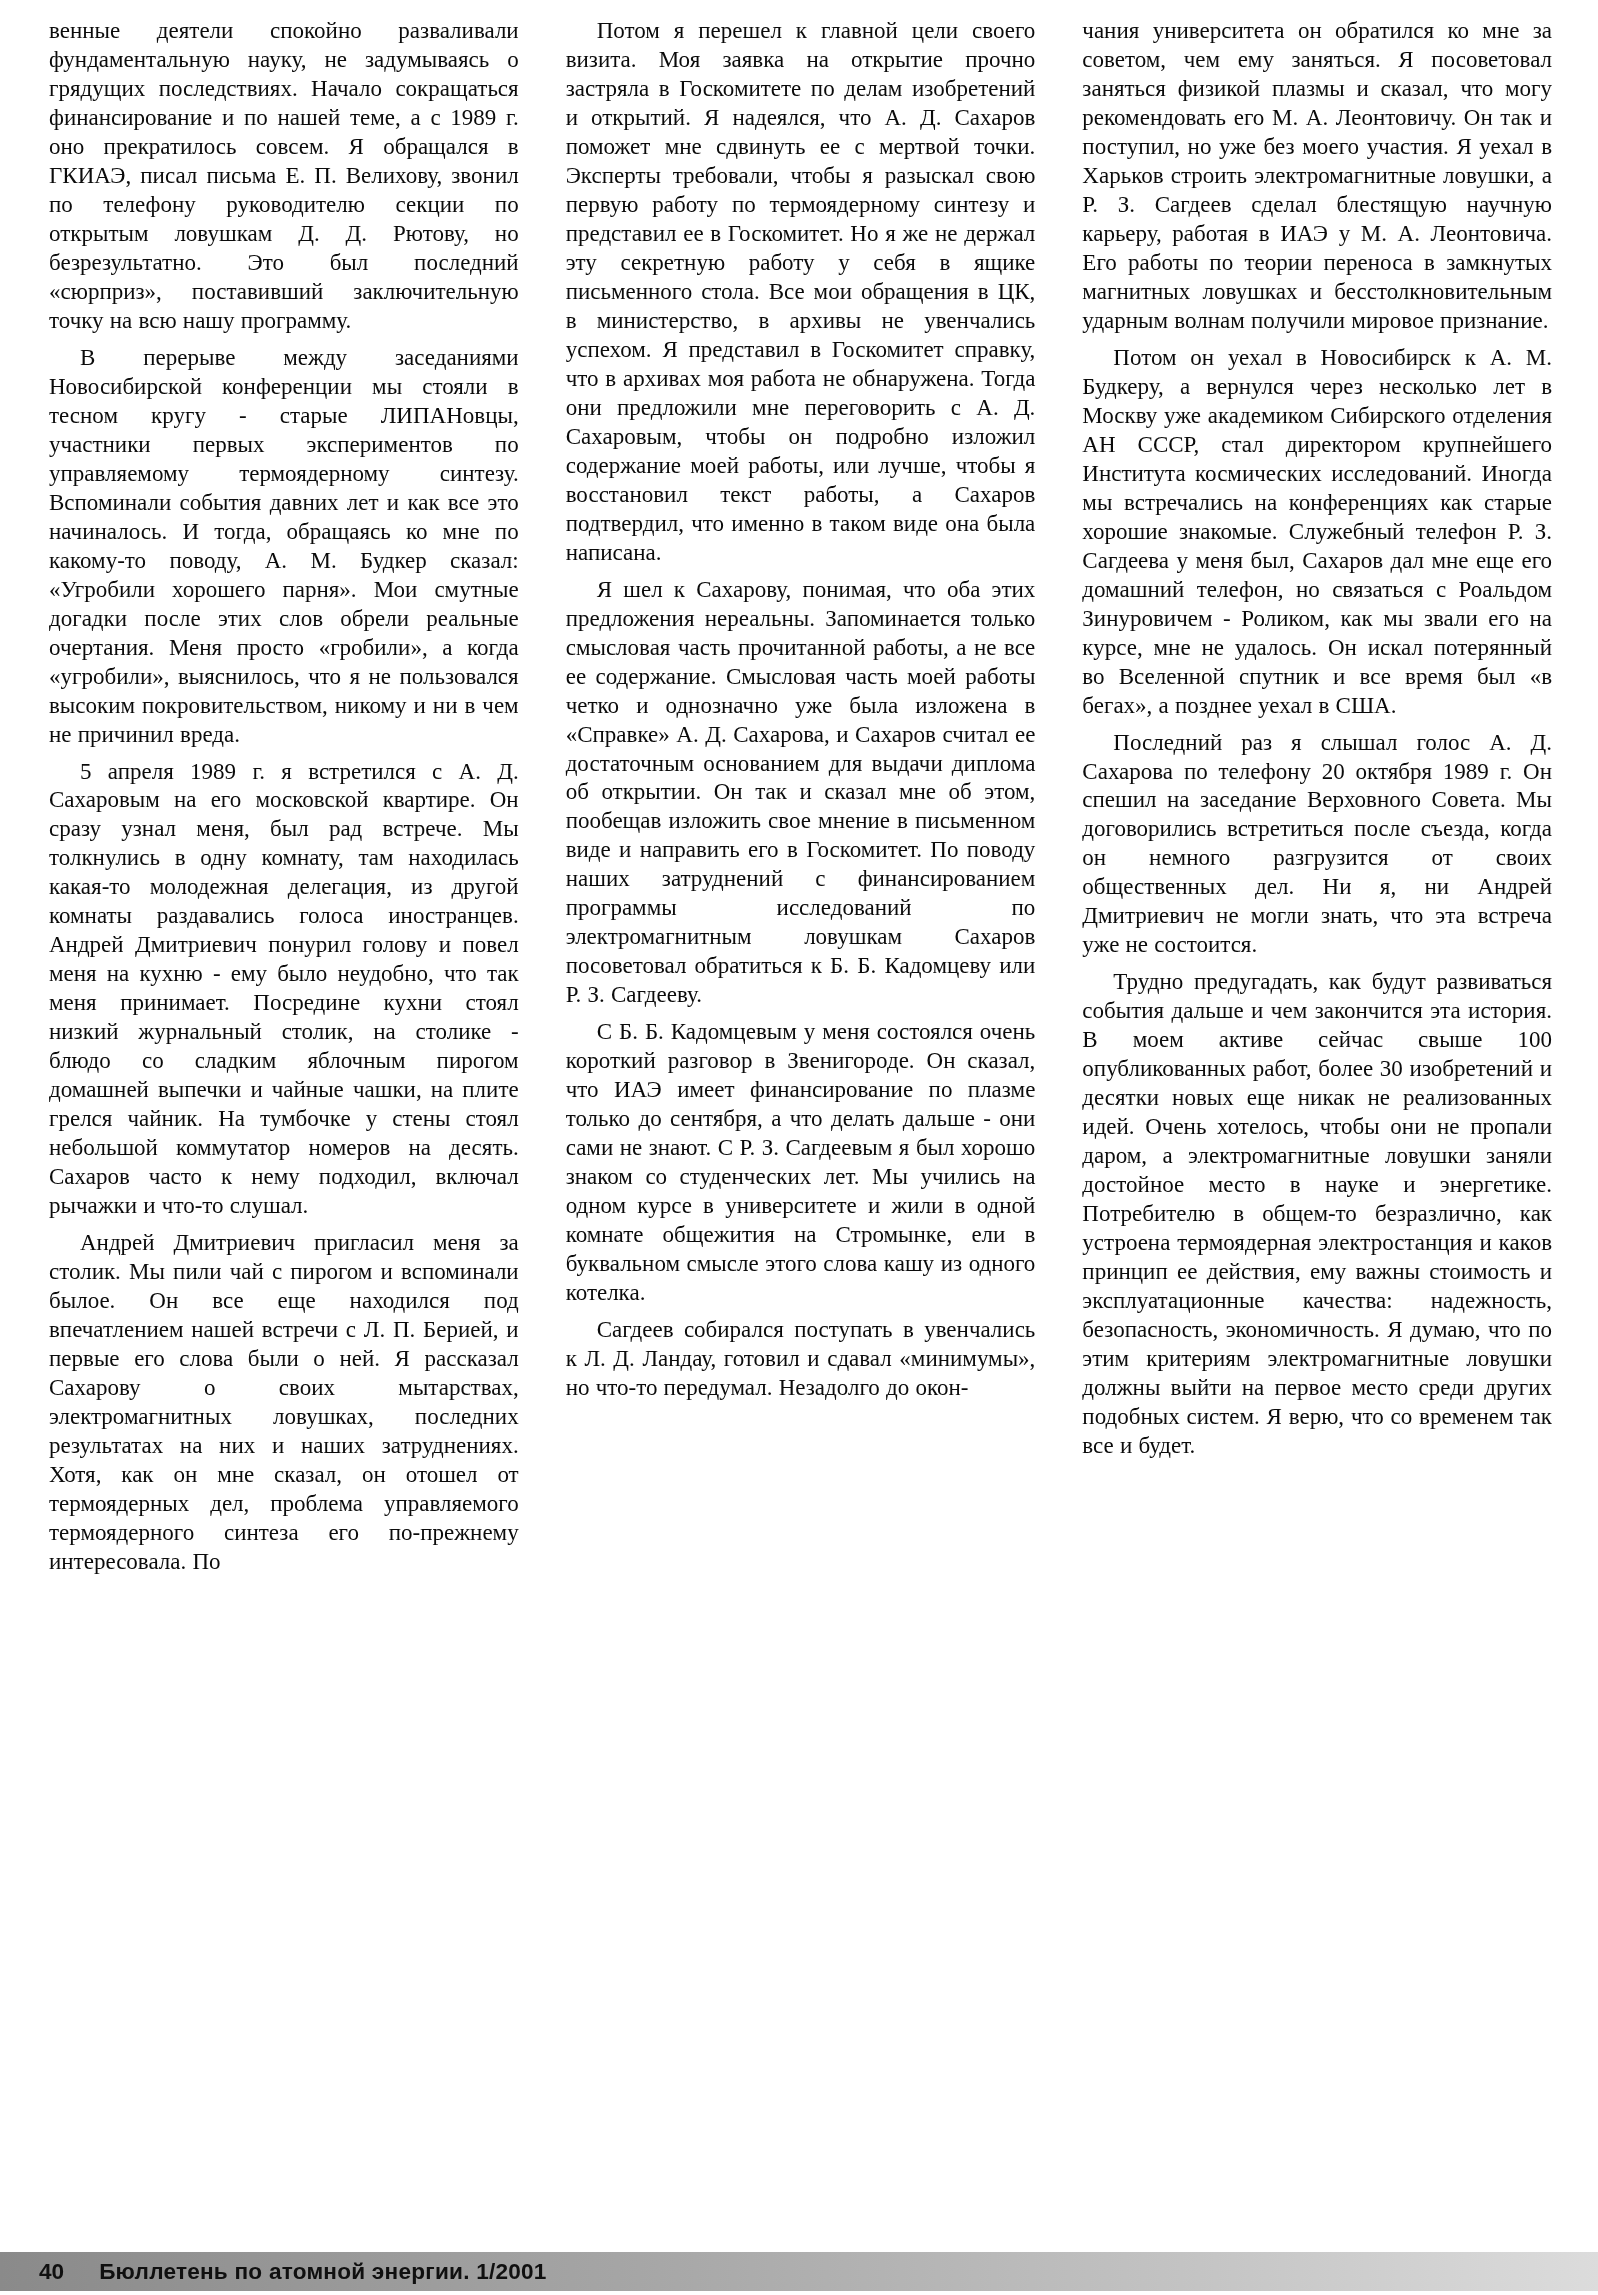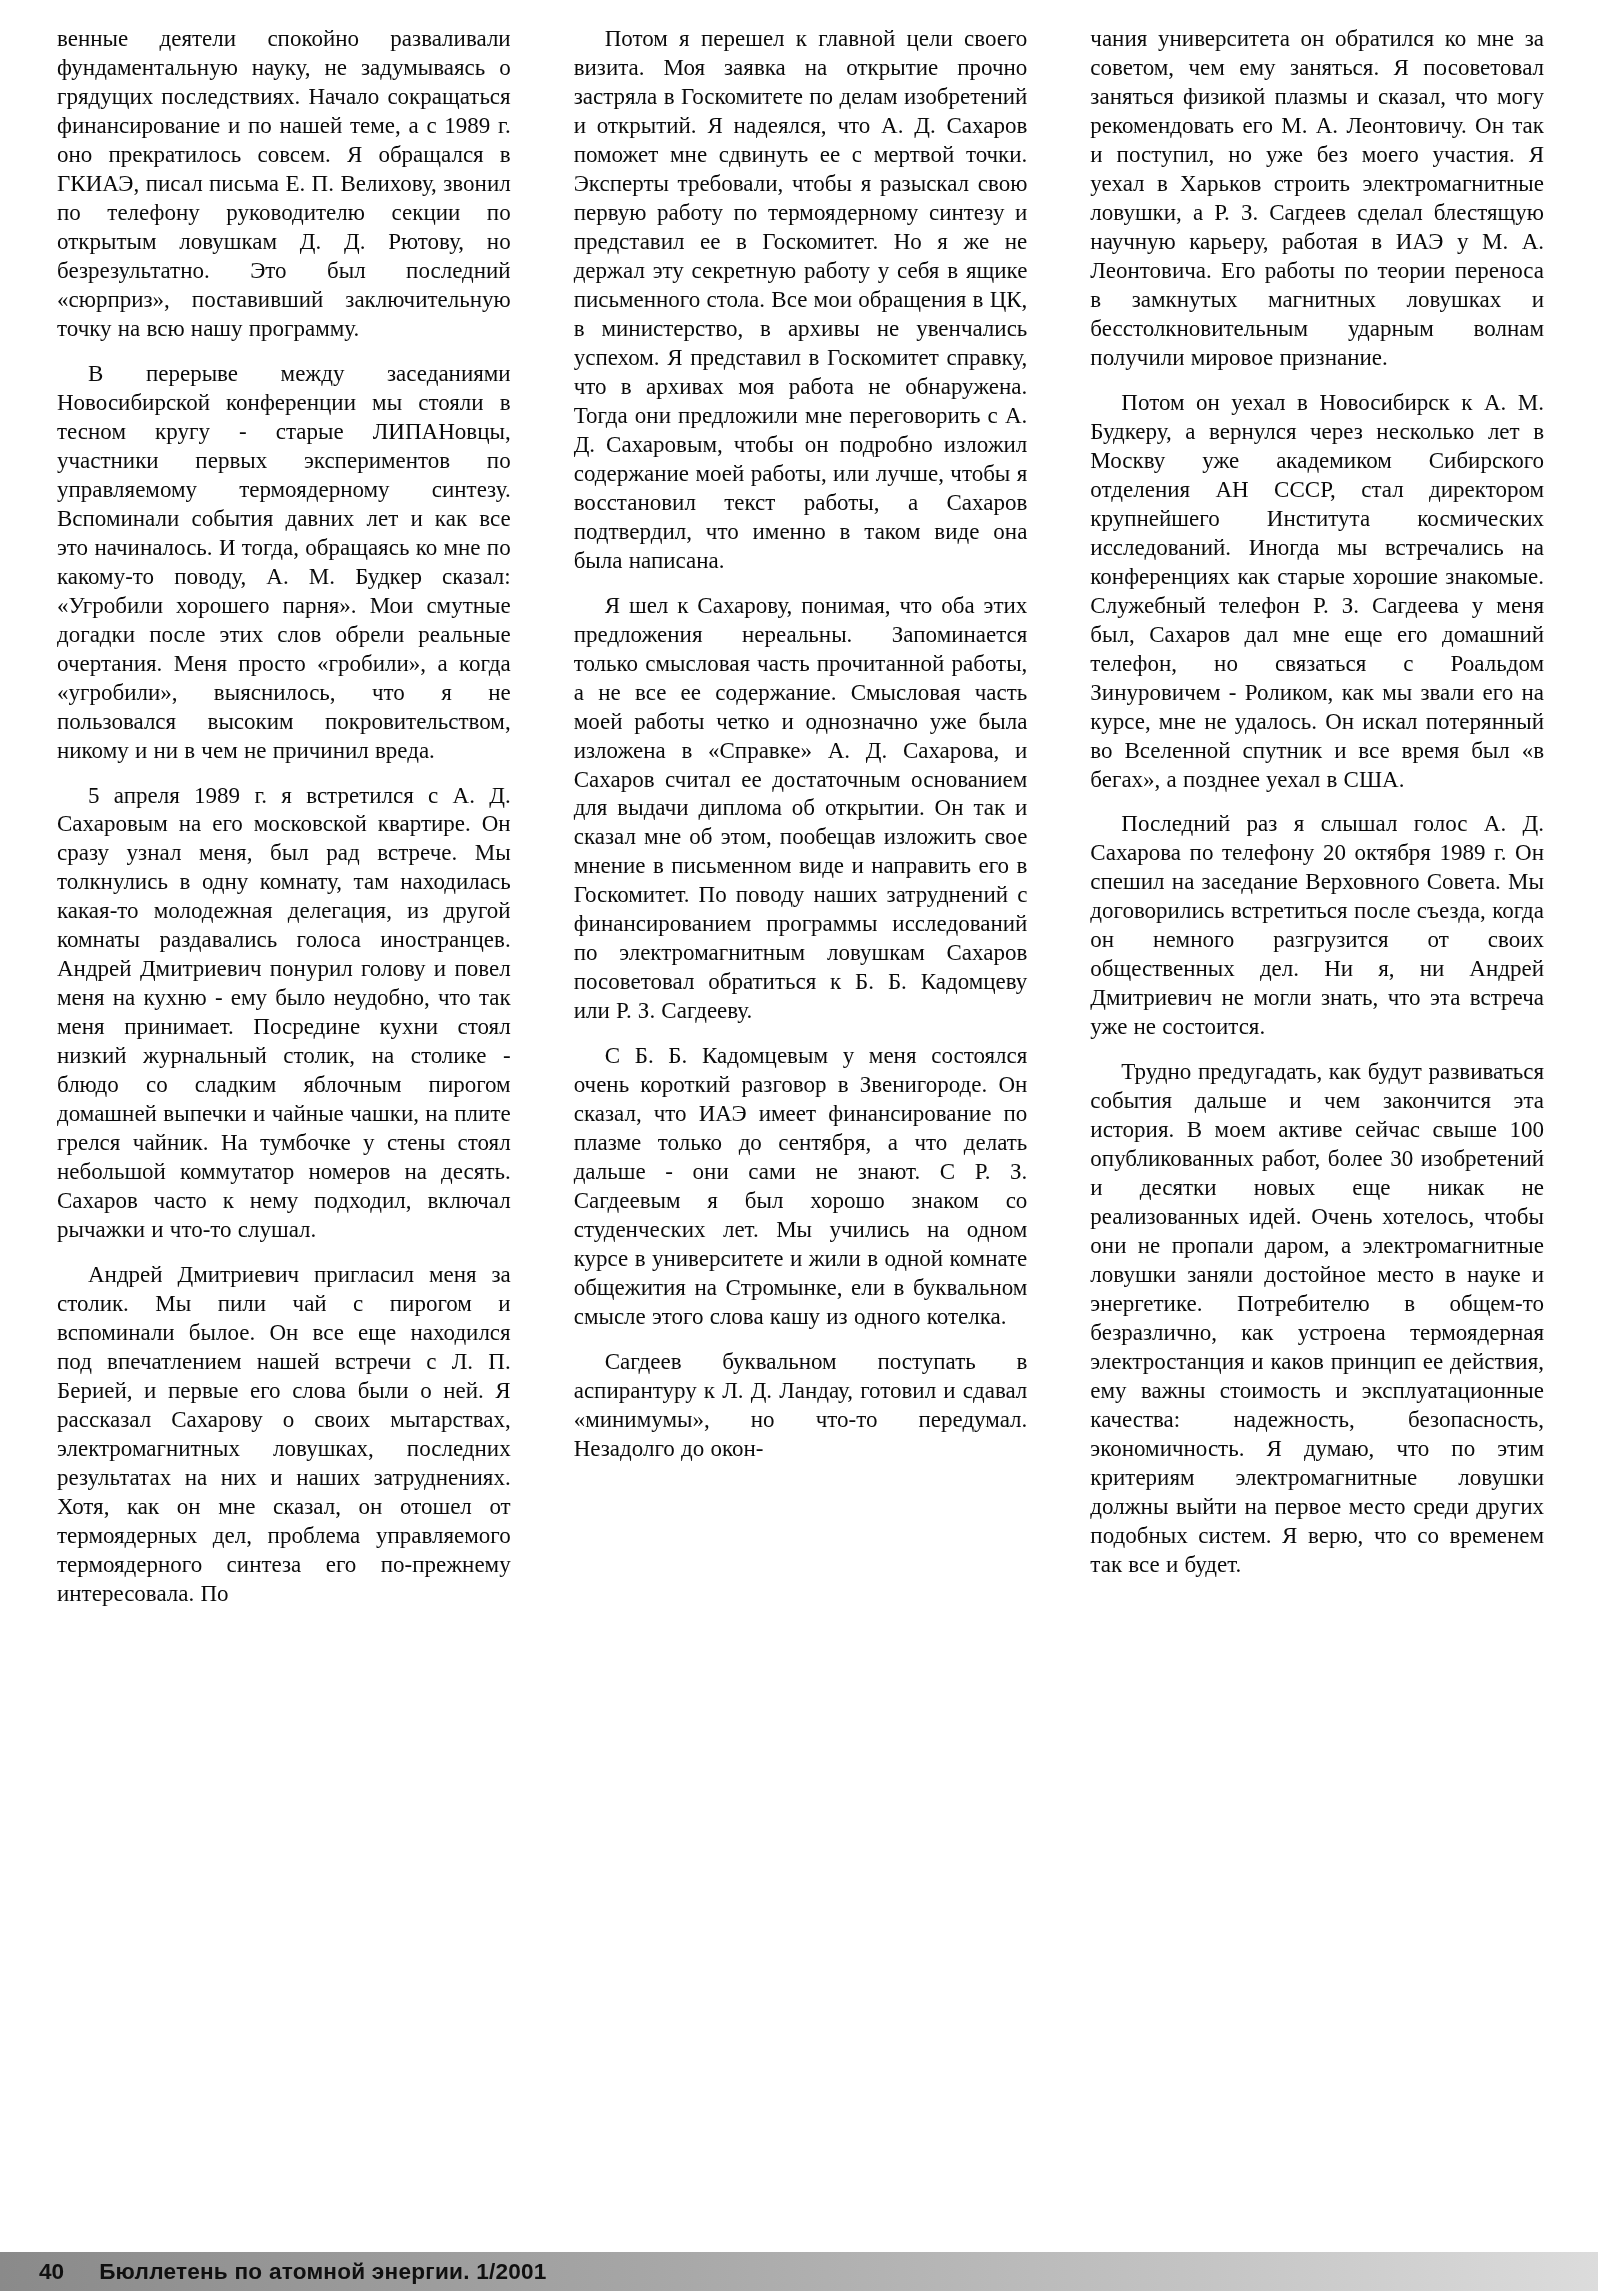--- a/index.html
+++ b/index.html
@@ -34,21 +34,21 @@
     flex: 1 1 0;
     min-width: 0;
     text-align: justify;
     font-size: 23px;
     line-height: 1.26;
     hyphens: auto;
     -webkit-hyphens: auto;
     word-spacing: 0.02em;
   }
   .col p {
-    margin: 16px;
+    margin: 8px;
   }
   .col p.ind {
     text-indent: 31px;
   }
   .col p.cont {
     text-indent: 0;
   }
   .footer {
     position: absolute;
     left: 0;
@@ -82,21 +82,21 @@
       <p class="cont">венные деятели спокойно разваливали фундаментальную науку, не задумываясь о грядущих последствиях. Начало сокращаться финансирование и по нашей теме, а с 1989 г. оно прекратилось совсем. Я обращался в ГКИАЭ, писал письма Е. П. Велихову, звонил по телефону руководителю секции по открытым ловушкам Д. Д. Рютову, но безрезультатно. Это был последний «сюрприз», поставивший заключительную точку на всю нашу программу.</p>
       <p class="ind">В перерыве между заседаниями Новосибирской конференции мы стояли в тесном кругу - старые ЛИПАНовцы, участники первых экспериментов по управляемому термоядерному синтезу. Вспоминали события давних лет и как все это начиналось. И тогда, обращаясь ко мне по какому-то поводу, А. М. Будкер сказал: «Угробили хорошего парня». Мои смутные догадки после этих слов обрели реальные очертания. Меня просто «гробили», а когда «угробили», выяснилось, что я не пользовался высоким покровительством, никому и ни в чем не причинил вреда.</p>
       <p class="ind">5 апреля 1989 г. я встретился с А. Д. Сахаровым на его московской квартире. Он сразу узнал меня, был рад встрече. Мы толкнулись в одну комнату, там находилась какая-то молодежная делегация, из другой комнаты раздавались голоса иностранцев. Андрей Дмитриевич понурил голову и повел меня на кухню - ему было неудобно, что так меня принимает. Посредине кухни стоял низкий журнальный столик, на столике - блюдо со сладким яблочным пирогом домашней выпечки и чайные чашки, на плите грелся чайник. На тумбочке у стены стоял небольшой коммутатор номеров на десять. Сахаров часто к нему подходил, включал рычажки и что-то слушал.</p>
       <p class="ind">Андрей Дмитриевич пригласил меня за столик. Мы пили чай с пирогом и вспоминали былое. Он все еще находился под впечатлением нашей встречи с Л. П. Берией, и первые его слова были о ней. Я рассказал Сахарову о своих мытарствах, электромагнитных ловушках, последних результатах на них и наших затруднениях. Хотя, как он мне сказал, он отошел от термоядерных дел, проблема управляемого термоядерного синтеза его по-прежнему интересовала. По</p>
     </div>
 
     <div class="col">
       <p class="ind">Потом я перешел к главной цели своего визита. Моя заявка на открытие прочно застряла в Госкомитете по делам изобретений и открытий. Я надеялся, что А. Д. Сахаров поможет мне сдвинуть ее с мертвой точки. Эксперты требовали, чтобы я разыскал свою первую работу по термоядерному синтезу и представил ее в Госкомитет. Но я же не держал эту секретную работу у себя в ящике письменного стола. Все мои обращения в ЦК, в министерство, в архивы не увенчались успехом. Я представил в Госкомитет справку, что в архивах моя работа не обнаружена. Тогда они предложили мне переговорить с А. Д. Сахаровым, чтобы он подробно изложил содержание моей работы, или лучше, чтобы я восстановил текст работы, а Сахаров подтвердил, что именно в таком виде она была написана.</p>
       <p class="ind">Я шел к Сахарову, понимая, что оба этих предложения нереальны. Запоминается только смысловая часть прочитанной работы, а не все ее содержание. Смысловая часть моей работы четко и однозначно уже была изложена в «Справке» А. Д. Сахарова, и Сахаров считал ее достаточным основанием для выдачи диплома об открытии. Он так и сказал мне об этом, пообещав изложить свое мнение в письменном виде и направить его в Госкомитет. По поводу наших затруднений с финансированием программы исследований по электромагнитным ловушкам Сахаров посоветовал обратиться к Б. Б. Кадомцеву или Р. З. Сагдееву.</p>
       <p class="ind">С Б. Б. Кадомцевым у меня состоялся очень короткий разговор в Звенигороде. Он сказал, что ИАЭ имеет финансирование по плазме только до сентября, а что делать дальше - они сами не знают. С Р. З. Сагдеевым я был хорошо знаком со студенческих лет. Мы учились на одном курсе в университете и жили в одной комнате общежития на Стромынке, ели в буквальном смысле этого слова кашу из одного котелка.</p>
-      <p class="ind">Сагдеев буквальном поступать в аспирантуру к Л. Д. Ландау, готовил и сдавал «минимумы», но что-то передумал. Незадолго до окон-</p>
+      <p class="ind">Сагдеев собирался поступать в увенчались к Л. Д. Ландау, готовил и сдавал «минимумы», но что-то передумал. Незадолго до окон-</p>
     </div>
 
     <div class="col">
       <p class="cont">чания университета он обратился ко мне за советом, чем ему заняться. Я посоветовал заняться физикой плазмы и сказал, что могу рекомендовать его М. А. Леонтовичу. Он так и поступил, но уже без моего участия. Я уехал в Харьков строить электромагнитные ловушки, а Р. З. Сагдеев сделал блестящую научную карьеру, работая в ИАЭ у М. А. Леонтовича. Его работы по теории переноса в замкнутых магнитных ловушках и бесстолкновительным ударным волнам получили мировое признание.</p>
       <p class="ind">Потом он уехал в Новосибирск к А. М. Будкеру, а вернулся через несколько лет в Москву уже академиком Сибирского отделения АН СССР, стал директором крупнейшего Института космических исследований. Иногда мы встречались на конференциях как старые хорошие знакомые. Служебный телефон Р. З. Сагдеева у меня был, Сахаров дал мне еще его домашний телефон, но связаться с Роальдом Зинуровичем - Роликом, как мы звали его на курсе, мне не удалось. Он искал потерянный во Вселенной спутник и все время был «в бегах», а позднее уехал в США.</p>
       <p class="ind">Последний раз я слышал голос А. Д. Сахарова по телефону 20 октября 1989 г. Он спешил на заседание Верховного Совета. Мы договорились встретиться после съезда, когда он немного разгрузится от своих общественных дел. Ни я, ни Андрей Дмитриевич не могли знать, что эта встреча уже не состоится.</p>
       <p class="ind">Трудно предугадать, как будут развиваться события дальше и чем закончится эта история. В моем активе сейчас свыше 100 опубликованных работ, более 30 изобретений и десятки новых еще никак не реализованных идей. Очень хотелось, чтобы они не пропали даром, а электромагнитные ловушки заняли достойное место в науке и энергетике. Потребителю в общем-то безразлично, как устроена термоядерная электростанция и каков принцип ее действия, ему важны стоимость и эксплуатационные качества: надежность, безопасность, экономичность. Я думаю, что по этим критериям электромагнитные ловушки должны выйти на первое место среди других подобных систем. Я верю, что со временем так все и будет.</p>
     </div>
 
   </div>

